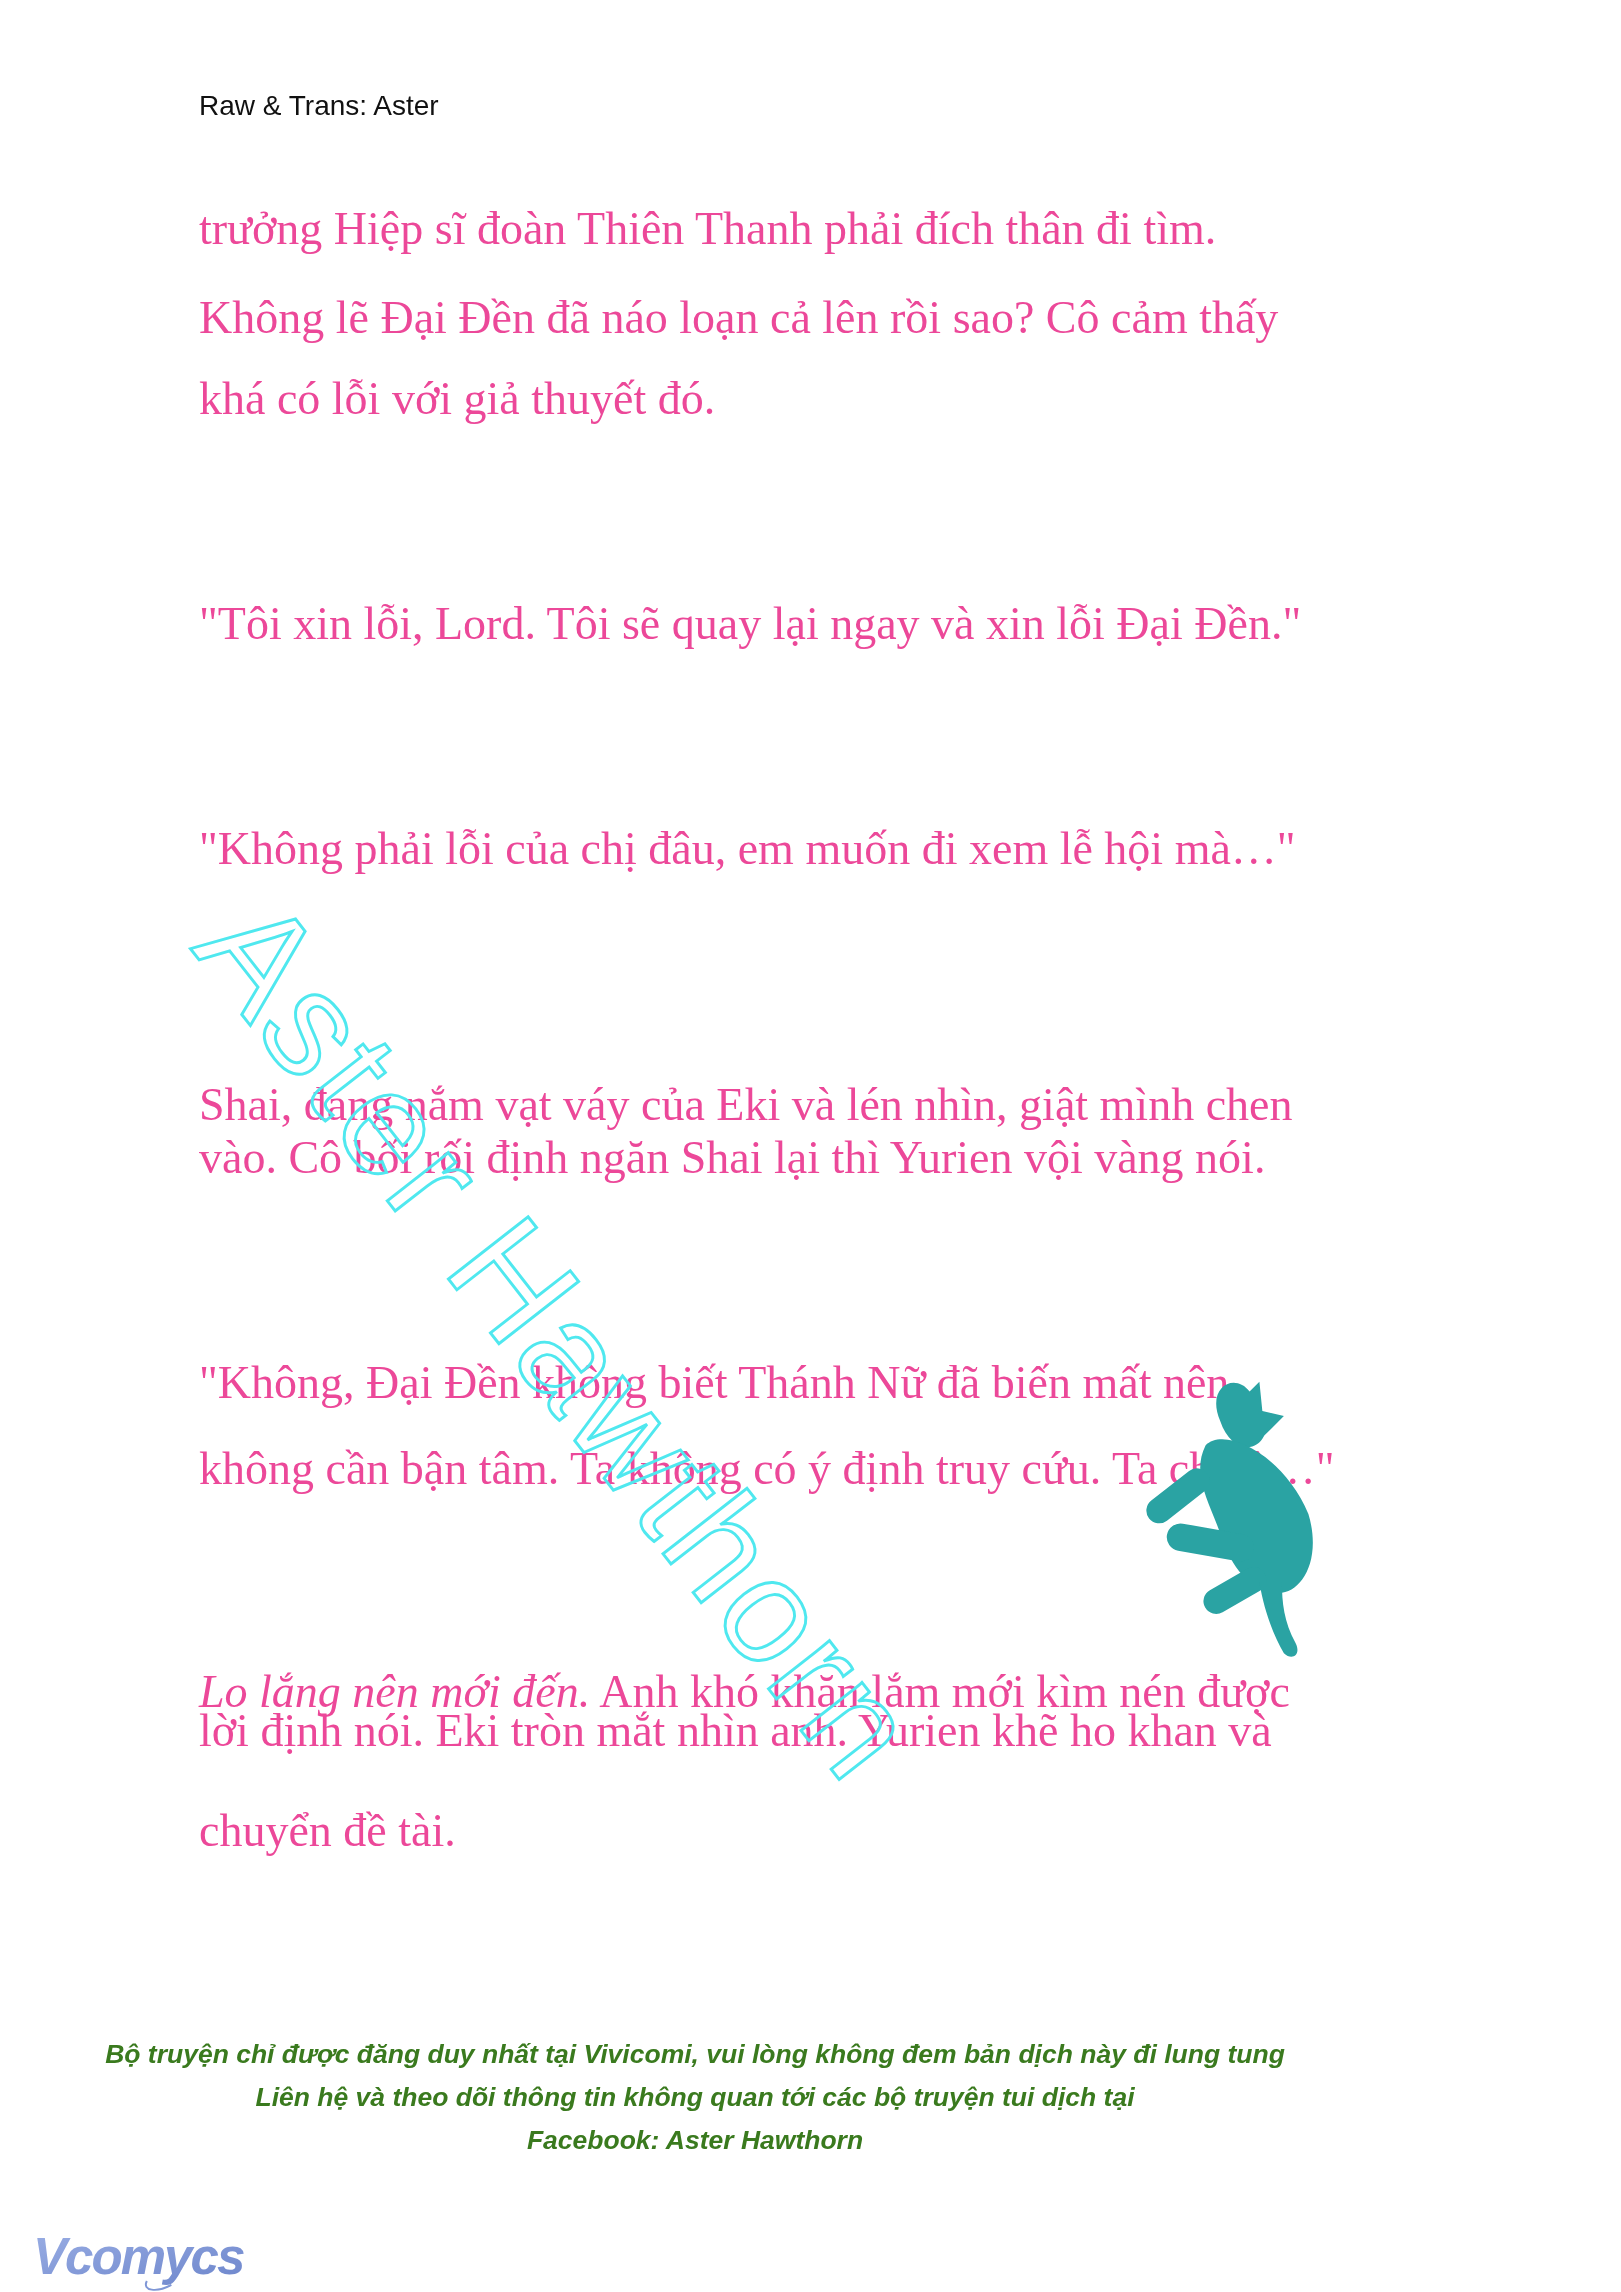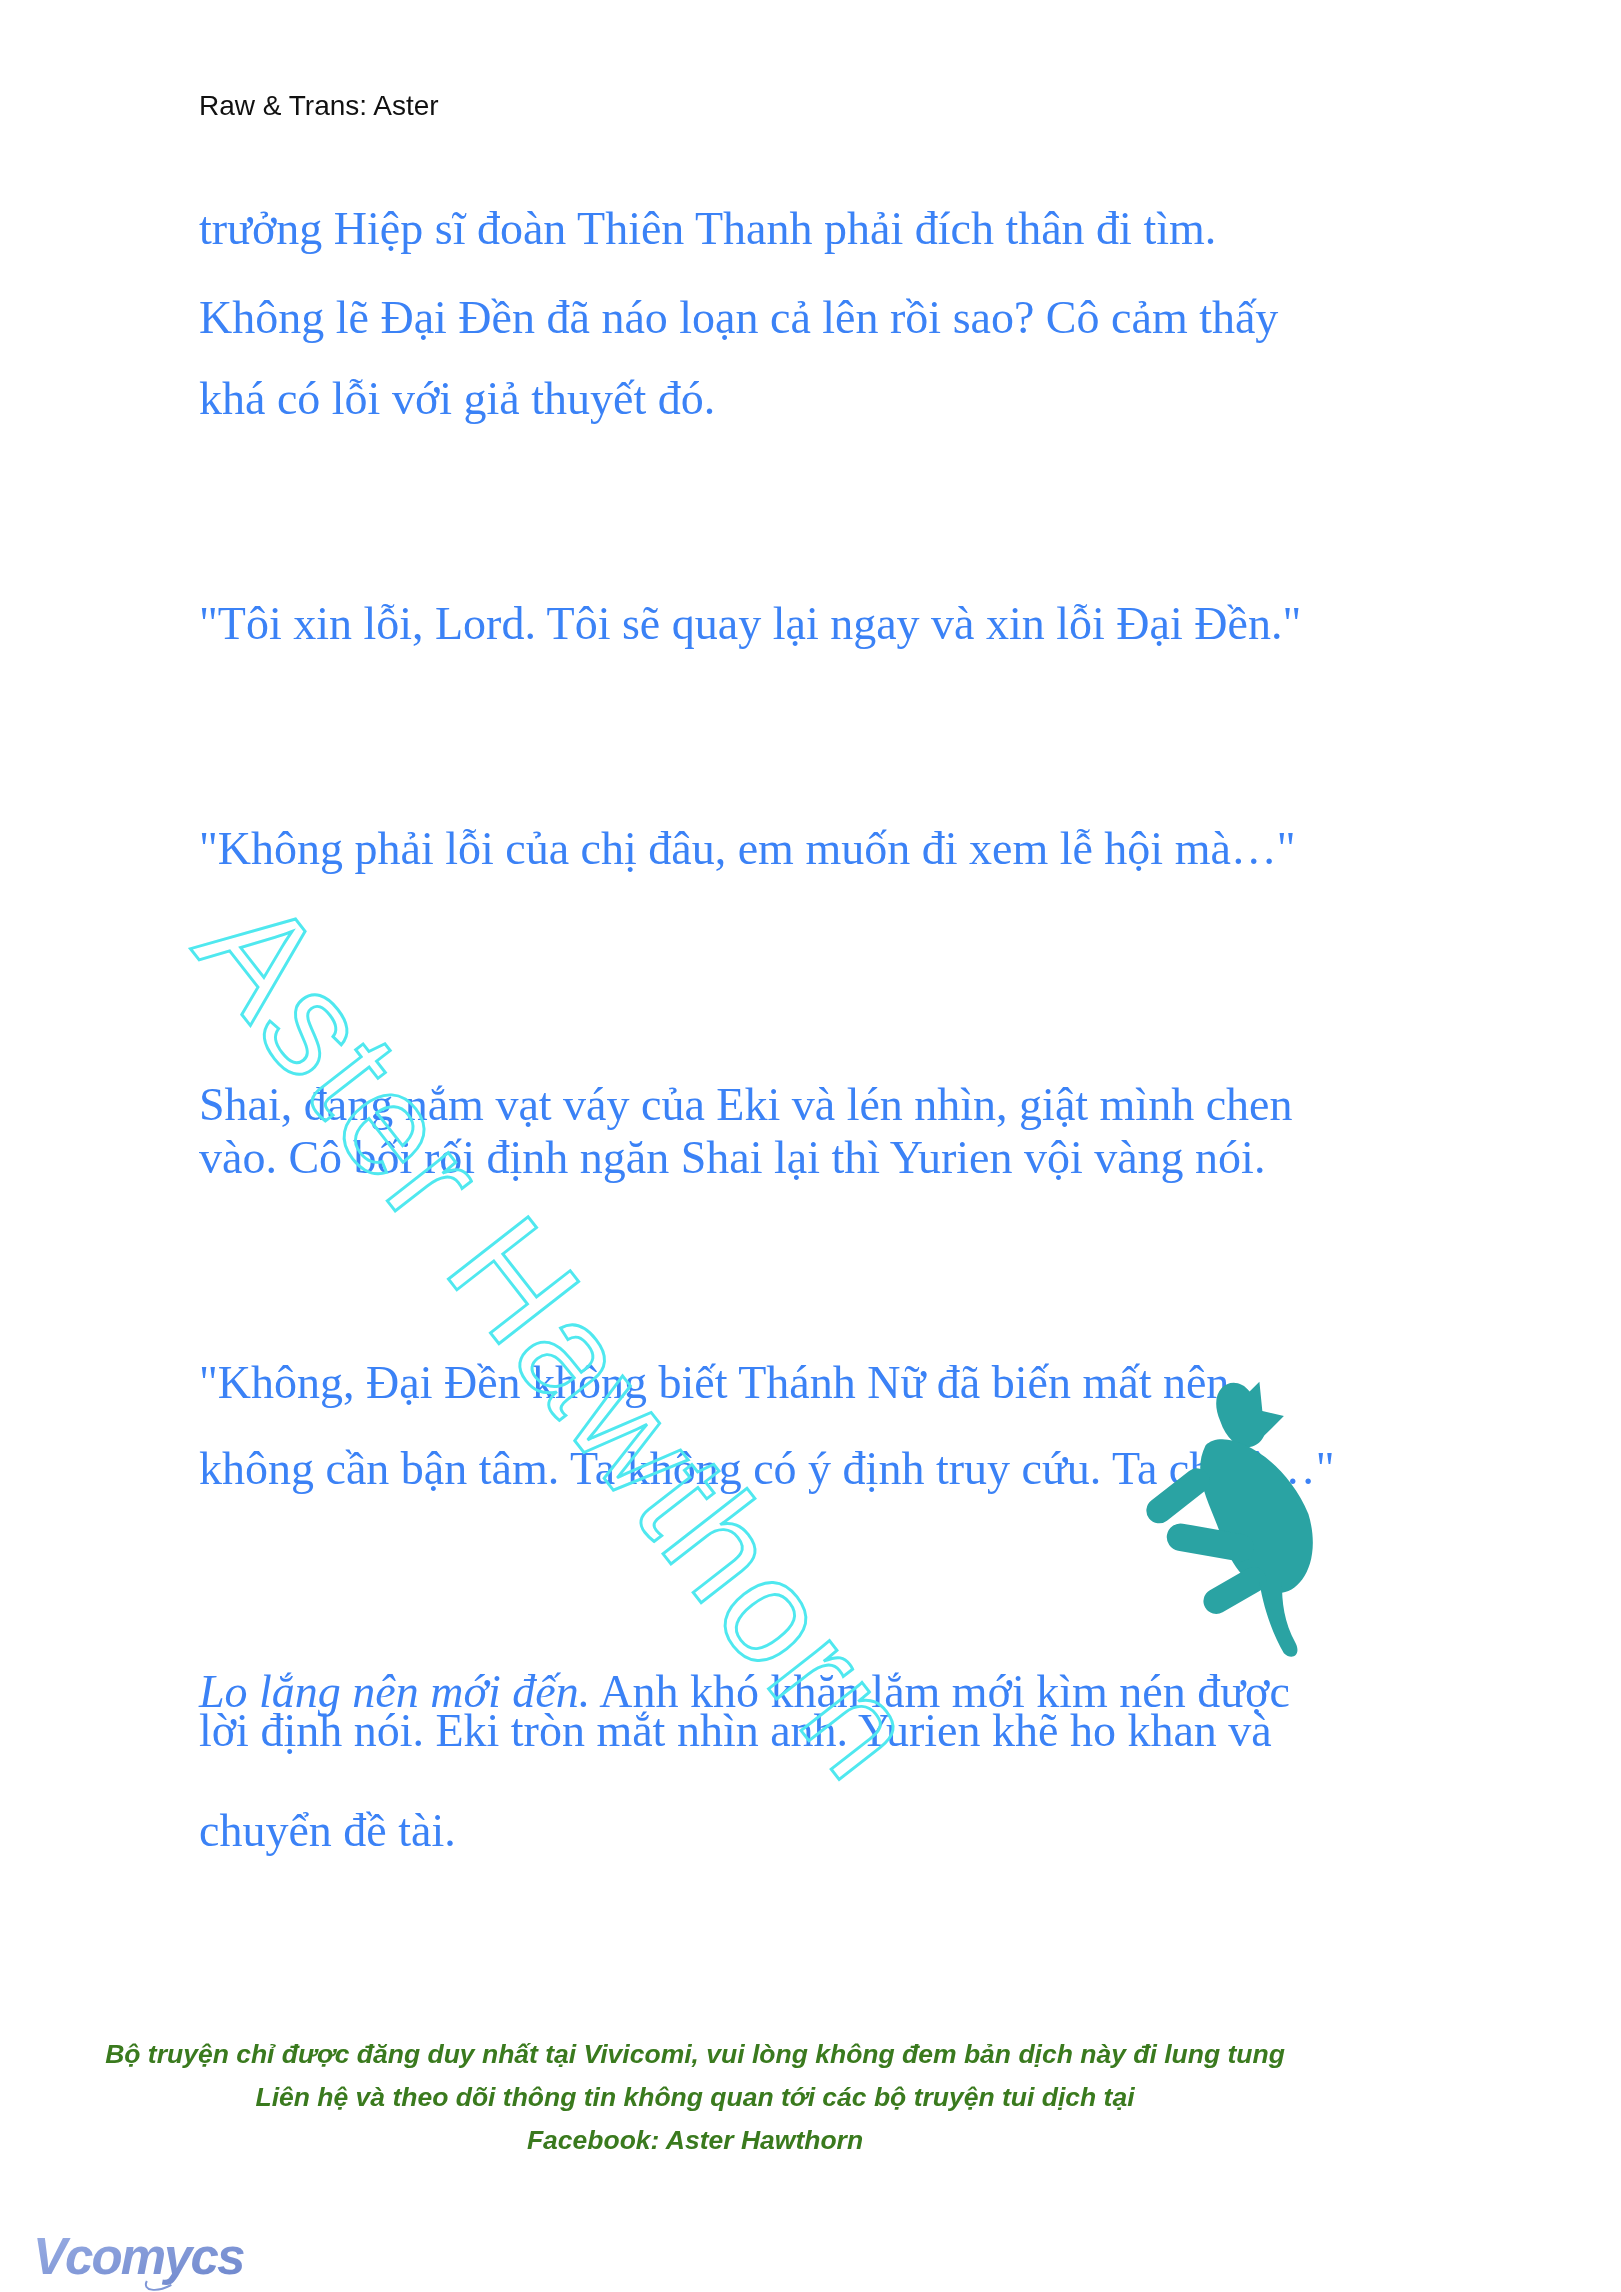--- a/index.html
+++ b/index.html
@@ -3,21 +3,21 @@
 <meta charset="utf-8">
 <style>
   html, body { margin: 0; padding: 0; background: #ffffff; }
   body { width: 1621px; height: 2293px; position: relative; overflow: hidden; }
   .header {
     position: absolute; left: 199px; top: 90px;
     font-family: "Liberation Sans", sans-serif; font-size: 28px; color: #111;
   }
   .line {
     position: absolute; left: 199px;
-    font-family: "Liberation Serif", serif; font-size: 46px; color: #3b82f6;
+    font-family: "Liberation Serif", serif; font-size: 46px; color: #ec4899;
     white-space: nowrap; line-height: 1;
   }
   .line em { font-style: italic; }
   .watermark {
     position: absolute; left: 230px; top: 833px;
     font-family: "Liberation Sans", sans-serif; font-size: 147px;
     color: transparent; -webkit-text-stroke: 2.9px #4fe8ef;
     transform: rotate(52deg); transform-origin: left center;
     white-space: nowrap; letter-spacing: 3.9px; pointer-events: none;
   }

